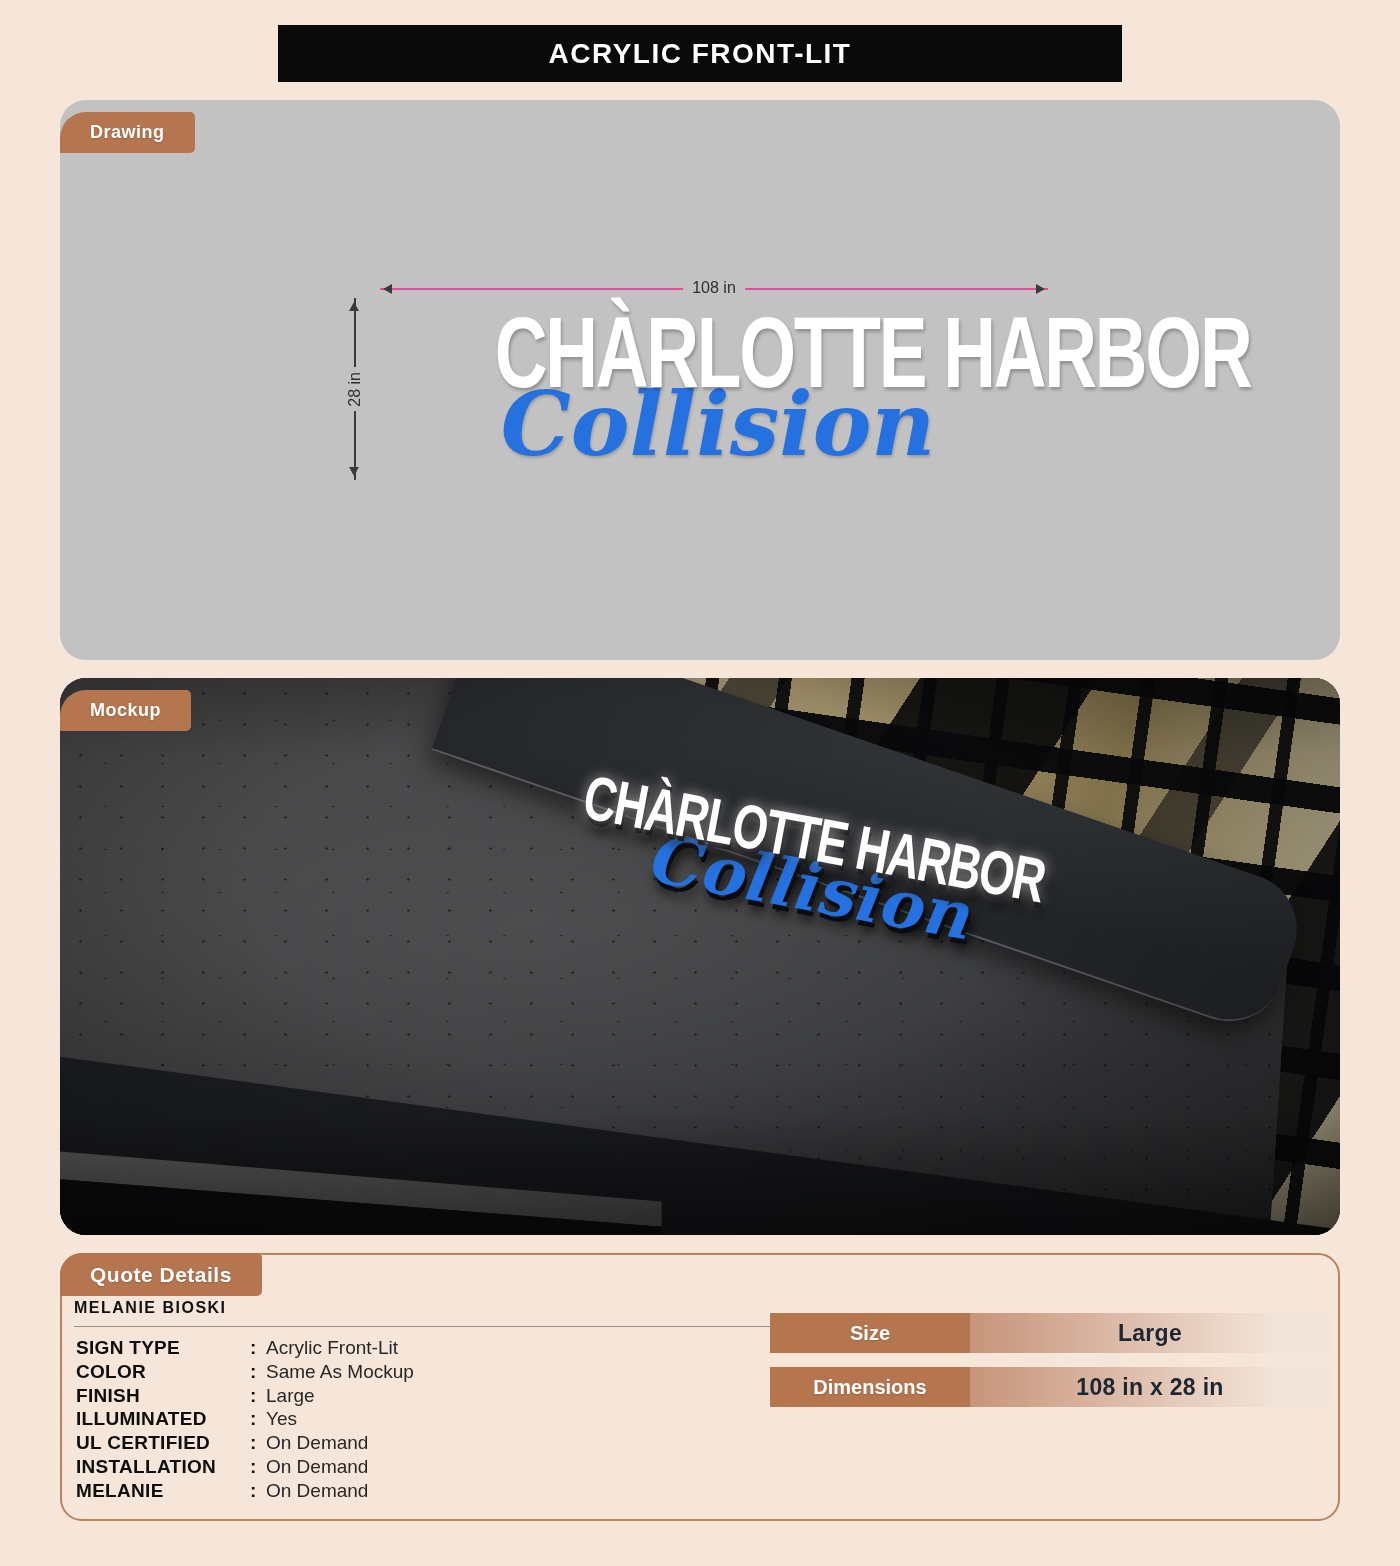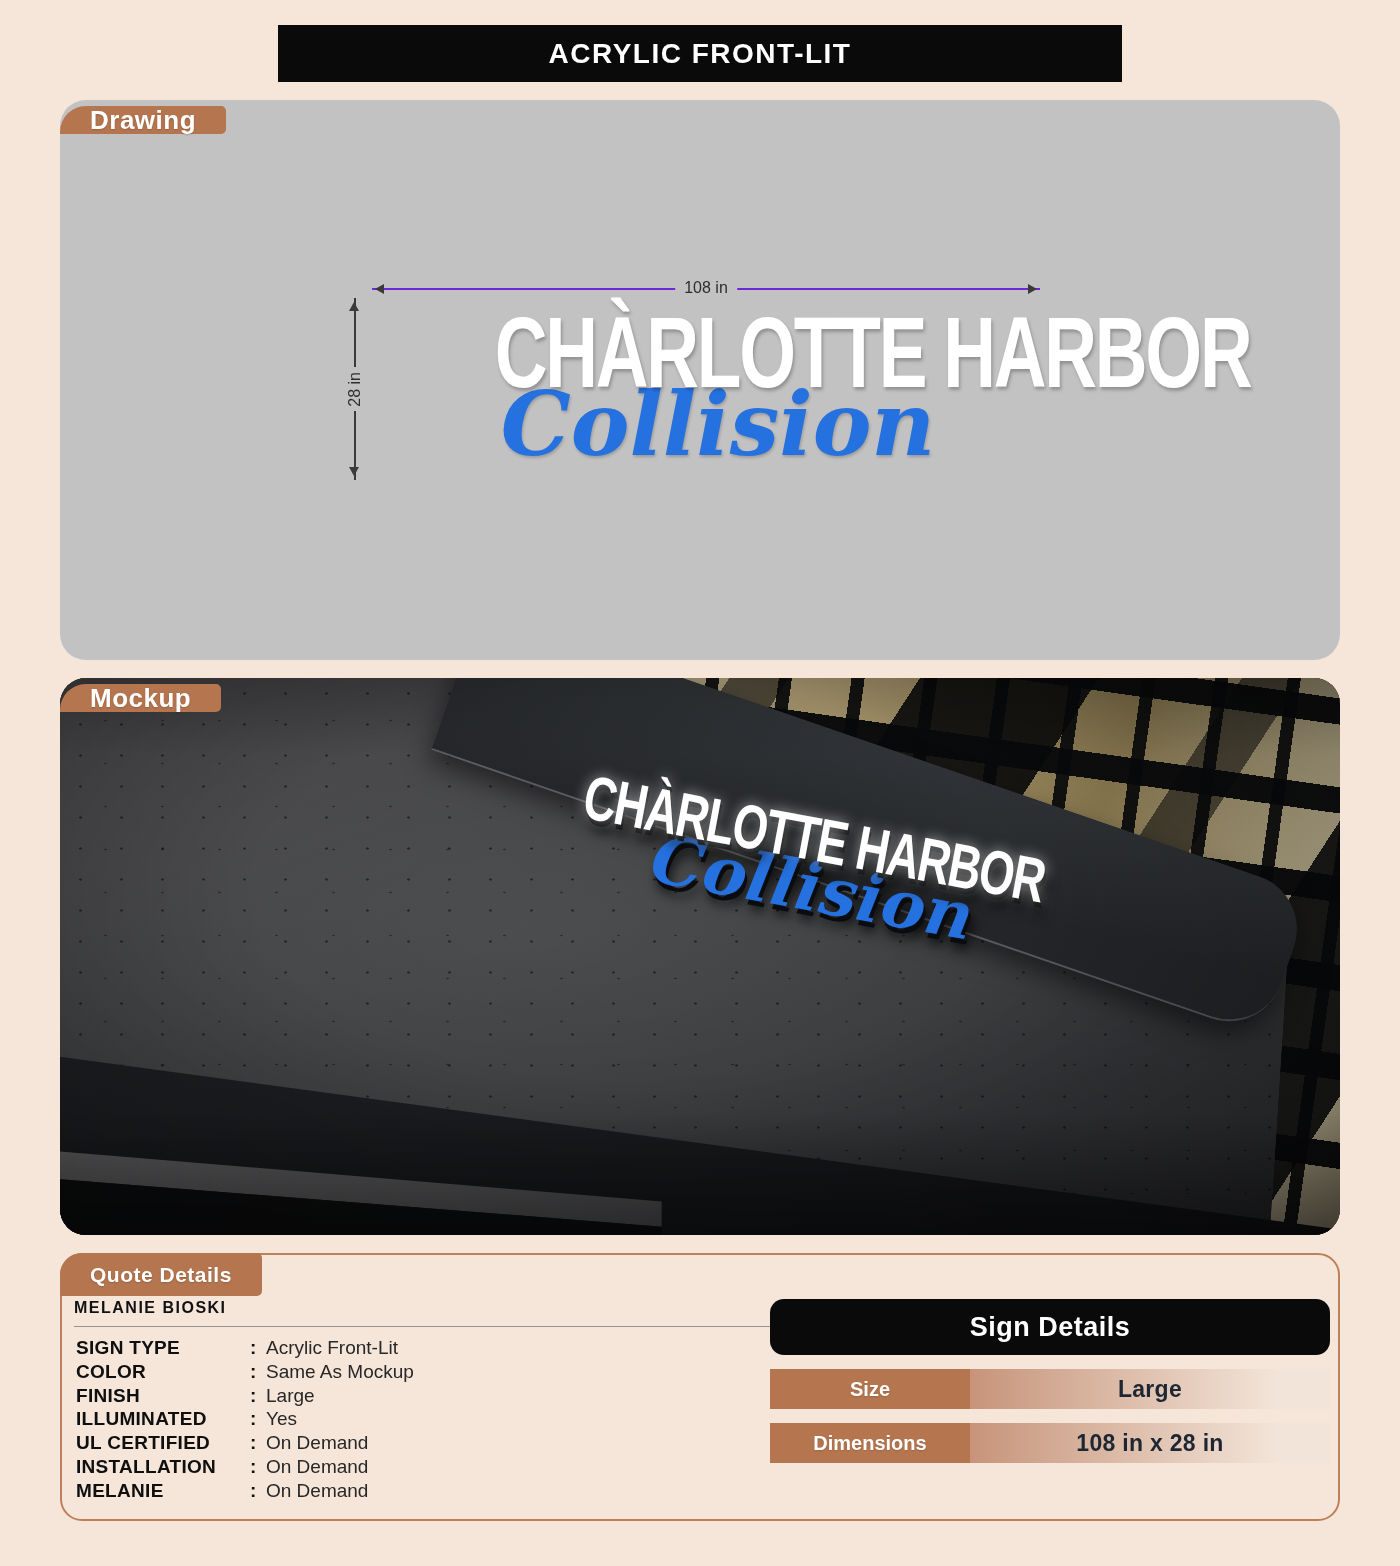--- a/index.html
+++ b/index.html
@@ -18,32 +18,32 @@
   
   .title-bar{
     width:844px; height:57px; margin:25px 0 0 278px;
     background:var(--bar-black,#0a0a0a);
     color:#fff; font-weight:bold; font-size:28px; letter-spacing:1.5px;
     display:flex; align-items:center; justify-content:center;
   }
   
   .panel{position:relative; width:1280px; margin:18px 0 0 60px; border-radius:26px;}
   .tab{
-    position:absolute; top:6px; left:0; z-index:30;
+    position:absolute; top:12px; left:0; z-index:30;
     background:var(--accent-brown,#b5764f); color:#fff;
-    font-weight:bold; font-size:26px; letter-spacing:.5px;
-    height:28px; padding:0 30px; display:flex; align-items:center;
+    font-weight:bold; font-size:18px; letter-spacing:.5px;
+    height:41px; padding:0 30px; display:flex; align-items:center;
     border-radius:26px 5px 5px 0;
     text-shadow:0 1px 2px rgba(0,0,0,.18);
   }
   
   .drawing-panel{height:560px; background:var(--panel-gray,#c2c2c2);}
   .dim-h{
-    position:absolute; left:312px; top:188px; width:668px; height:0;
-    border-top:2px solid #6d28d9;
+    position:absolute; left:320px; top:188px; width:668px; height:0;
+    border-top:2px solid #ec4899;
   }
   .dim-h::before,.dim-h::after{content:""; position:absolute; top:-6px;
     border:5px solid transparent;}
   .dim-h::before{left:-2px; border-right:9px solid #3a3a3a;}
   .dim-h::after{right:-2px; border-left:9px solid #3a3a3a;}
   .dim-h .dim-label{
     position:absolute; left:50%; top:-11px; transform:translateX(-50%);
     background:var(--panel-gray,#c2c2c2); padding:0 9px;
     font-size:16px; color:#2e2e2e; white-space:nowrap;
   }
@@ -244,21 +244,20 @@
         <span class="field-value">On Demand</span>
       </div>
       <div class="field-row">
         <span class="field-label">MELANIE</span>
         <span class="field-colon">:</span>
         <span class="field-value">On Demand</span>
       </div>
     </div>
 
     <div class="sign-details">
-      <div class="sd-header">Sign Details</div>
       <div class="sd-row">
         <div class="sd-row-label">Size</div>
         <div class="sd-row-value">Large</div>
       </div>
       <div class="sd-row">
         <div class="sd-row-label">Dimensions</div>
         <div class="sd-row-value">108 in x 28 in</div>
       </div>
     </div>
   </section>

